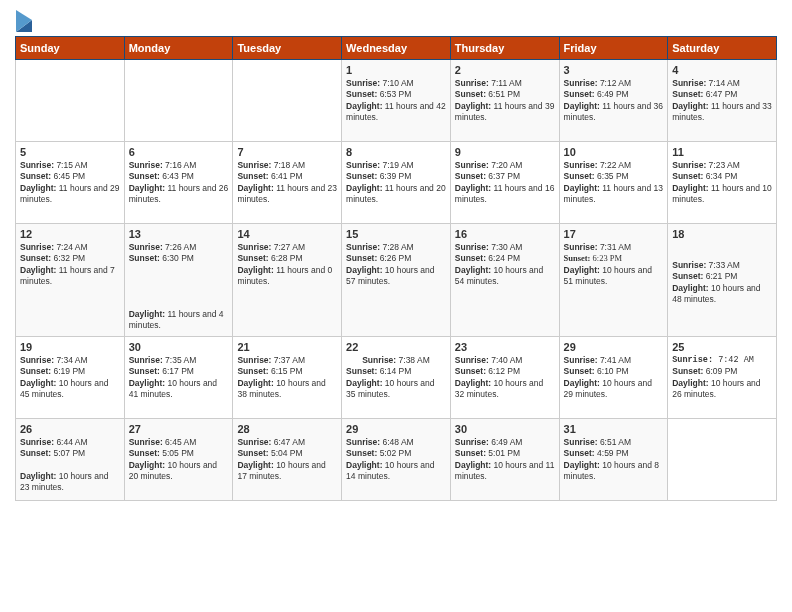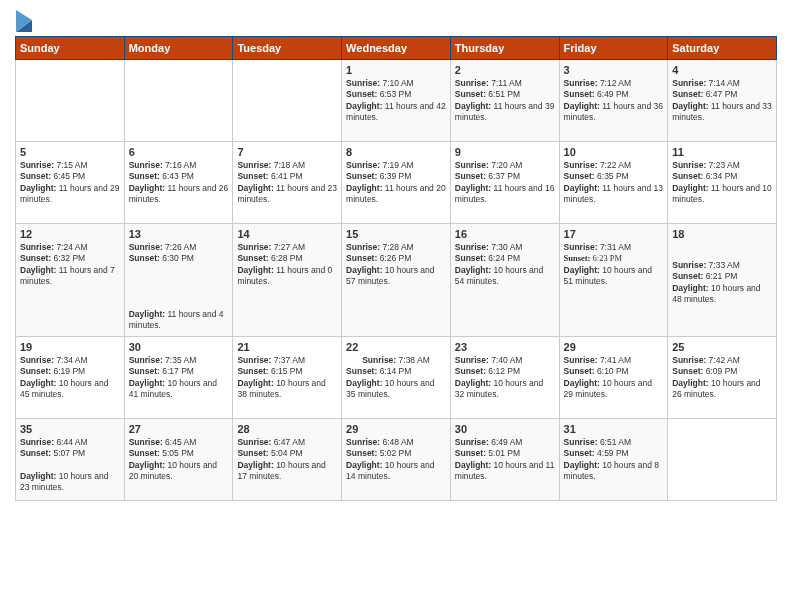--- a/index.html
+++ b/index.html
@@ -261,28 +261,28 @@
             <div style="line-height: 1.35;"><strong>Daylight:</strong> 10 hours and 32 minutes.</div>
           </td>
           <td>
             <span class="day-number">29</span>
             <div style="line-height: 1.35;"><strong>Sunrise:</strong> 7:41 AM</div>
             <div style="line-height: 1.35;"><strong>Sunset:</strong> 6:10 PM</div>
             <div style="line-height: 1.35;"><strong>Daylight:</strong> 10 hours and 29 minutes.</div>
           </td>
           <td>
             <span class="day-number">25</span>
-            <div style="line-height: 1.35;"><strong>Sunrise:</strong> 7:42 AM</div>
+            <div style="line-height: 1.35; font-family: Liberation Mono, monospace;"><strong>Sunrise:</strong> 7:42 AM</div>
             <div style="line-height: 1.35;"><strong>Sunset:</strong> 6:09 PM</div>
             <div style="line-height: 1.35;"><strong>Daylight:</strong> 10 hours and 26 minutes.</div>
           </td>
         </tr>
         <tr>
           <td>
-            <span class="day-number">35</span>
+            <span class="day-number">26</span>
             <div style="line-height: 1.35;"><strong>Sunrise:</strong> 6:44 AM</div>
             <div style="line-height: 1.35;"><strong>Sunset:</strong> 5:07 PM</div>
             <div style="line-height: 1.35; margin-top: 11px;"><strong>Daylight:</strong> 10 hours and 23 minutes.</div>
           </td>
           <td>
             <span class="day-number">27</span>
             <div style="line-height: 1.35;"><strong>Sunrise:</strong> 6:45 AM</div>
             <div style="line-height: 1.35;"><strong>Sunset:</strong> 5:05 PM</div>
             <div style="line-height: 1.35;"><strong>Daylight:</strong> 10 hours and 20 minutes.</div>
           </td>

